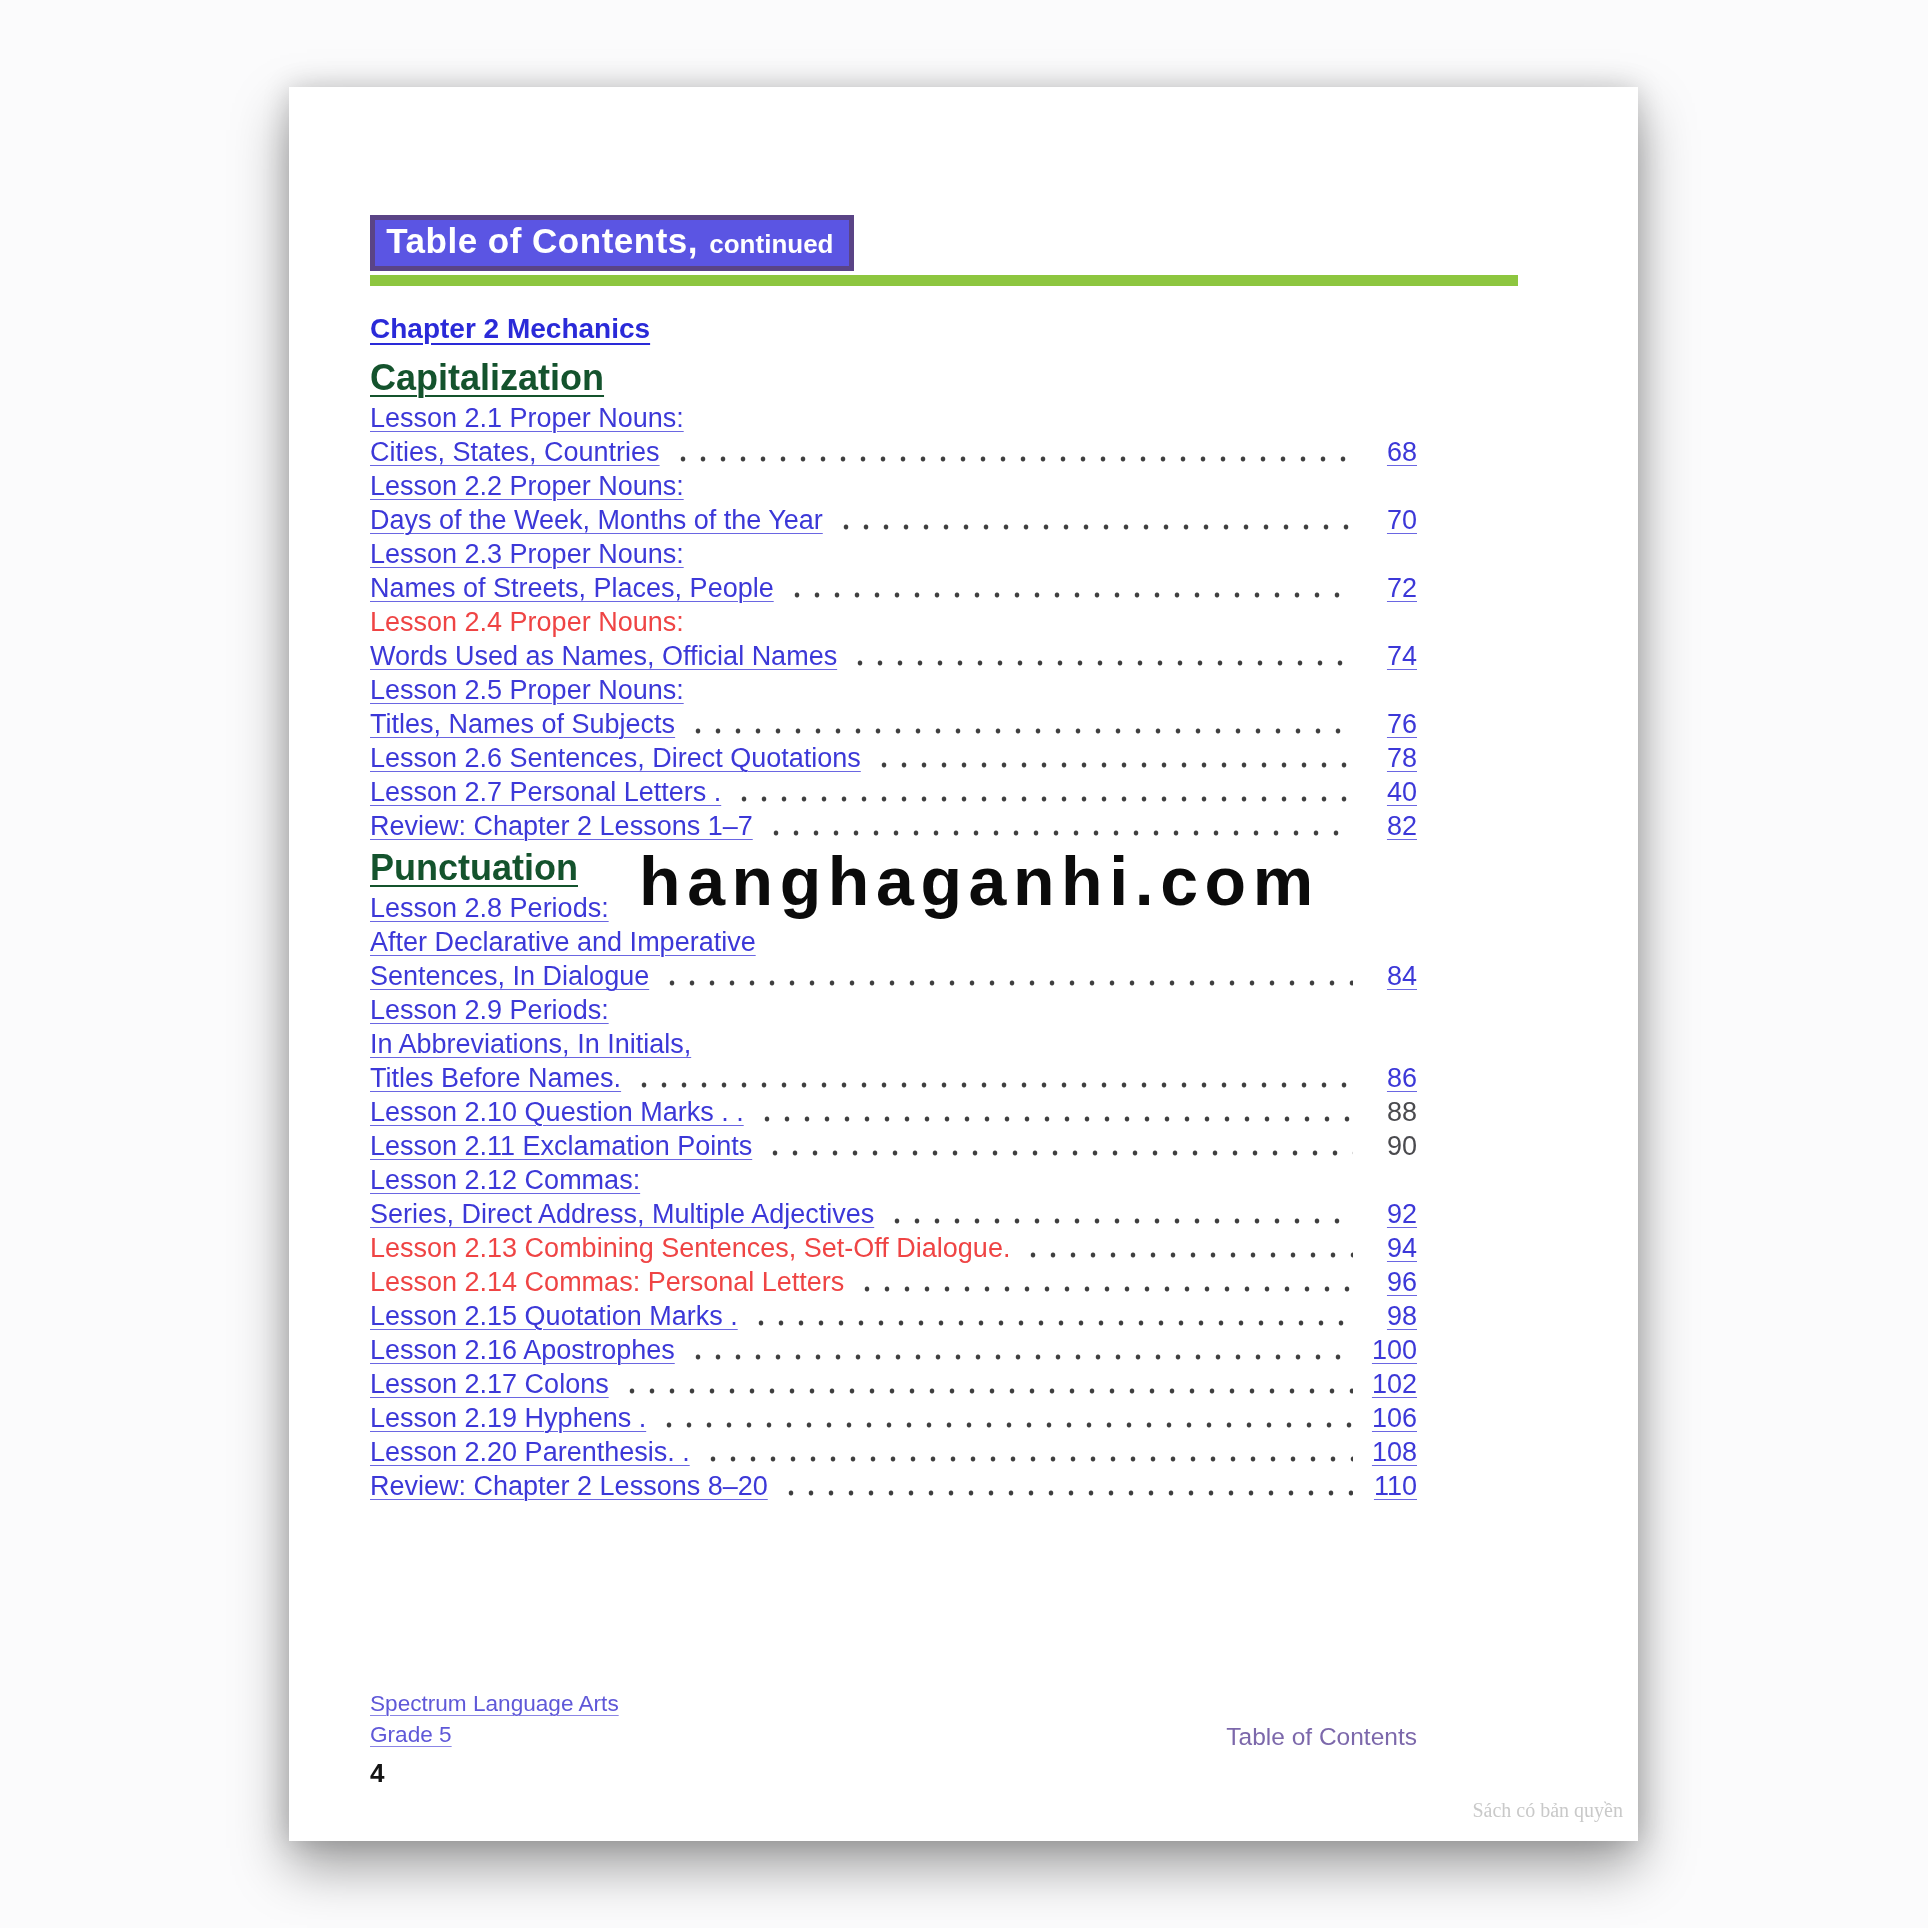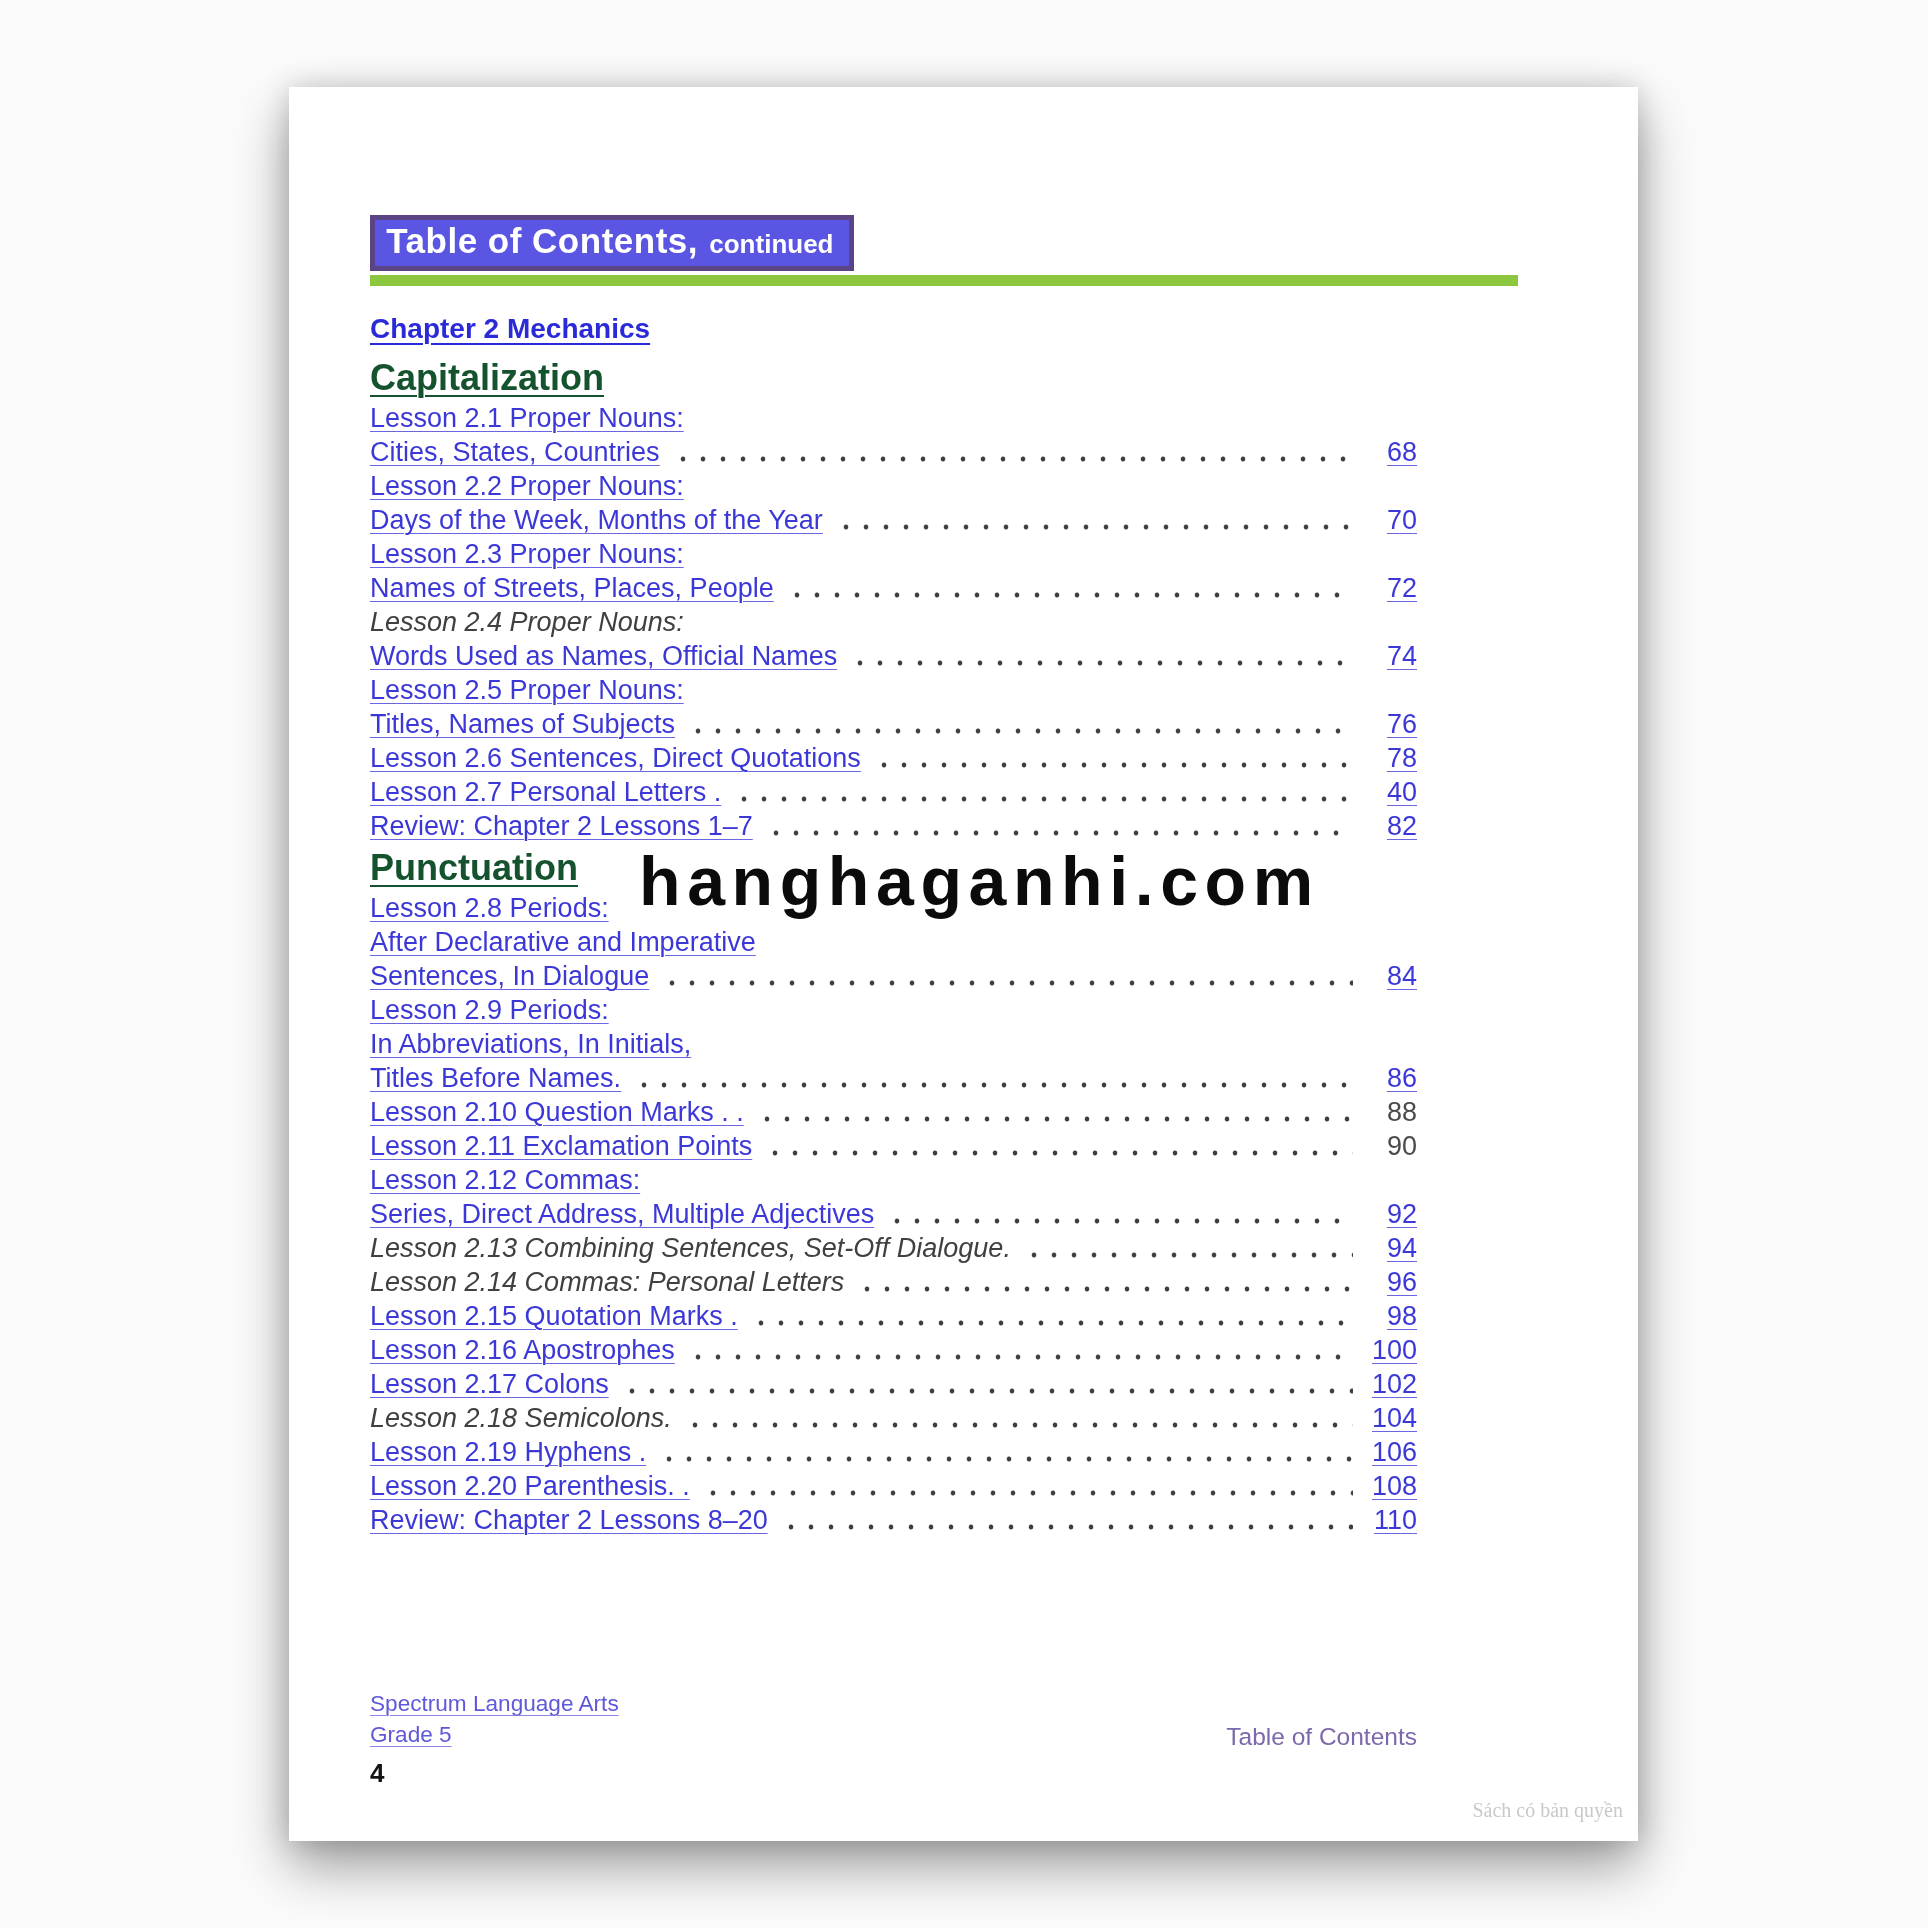--- a/index.html
+++ b/index.html
@@ -42,21 +42,21 @@
     font-size:27px;line-height:34px;height:34px;
     white-space:nowrap;
   }
   .t{flex:0 0 auto;}
   .t.ind{}
   .t.link,.pg.link{
     color:#3c38d8;
     text-decoration:underline;text-decoration-thickness:1.4px;text-underline-offset:3.8px;
     text-decoration-color:#6a66e2;
   }
-  .t.plain{color:#404040;font-style:italic;}
+  .t.plain{color:#ef4444;}
   .pg.plain{color:#4a4a4e;}
   .leader{
     flex:1 1 auto;align-self:stretch;
     margin:0 9.4px 0 13px;
     background-image:radial-gradient(circle, #3e3e3e 2px, transparent 2.7px);
     background-size:20px 5.6px;background-repeat:repeat-x;
     background-position:0% calc(100% - 7.5px);
   }
   .pg{flex:0 0 auto;min-width:55px;text-align:right;}
   
@@ -213,25 +213,20 @@
             <span class="t link">Lesson 2.16 Apostrophes</span>
             <span class="leader"></span>
             <span class="pg link">100</span>
           </div>
           <div class="row">
             <span class="t link">Lesson 2.17 Colons</span>
             <span class="leader"></span>
             <span class="pg link">102</span>
           </div>
           <div class="row">
-            <span class="t plain">Lesson 2.18 Semicolons.</span>
-            <span class="leader"></span>
-            <span class="pg link">104</span>
-          </div>
-          <div class="row">
             <span class="t link">Lesson 2.19 Hyphens .</span>
             <span class="leader"></span>
             <span class="pg link">106</span>
           </div>
           <div class="row">
             <span class="t link">Lesson 2.20 Parenthesis. .</span>
             <span class="leader"></span>
             <span class="pg link">108</span>
           </div>
           <div class="row">

